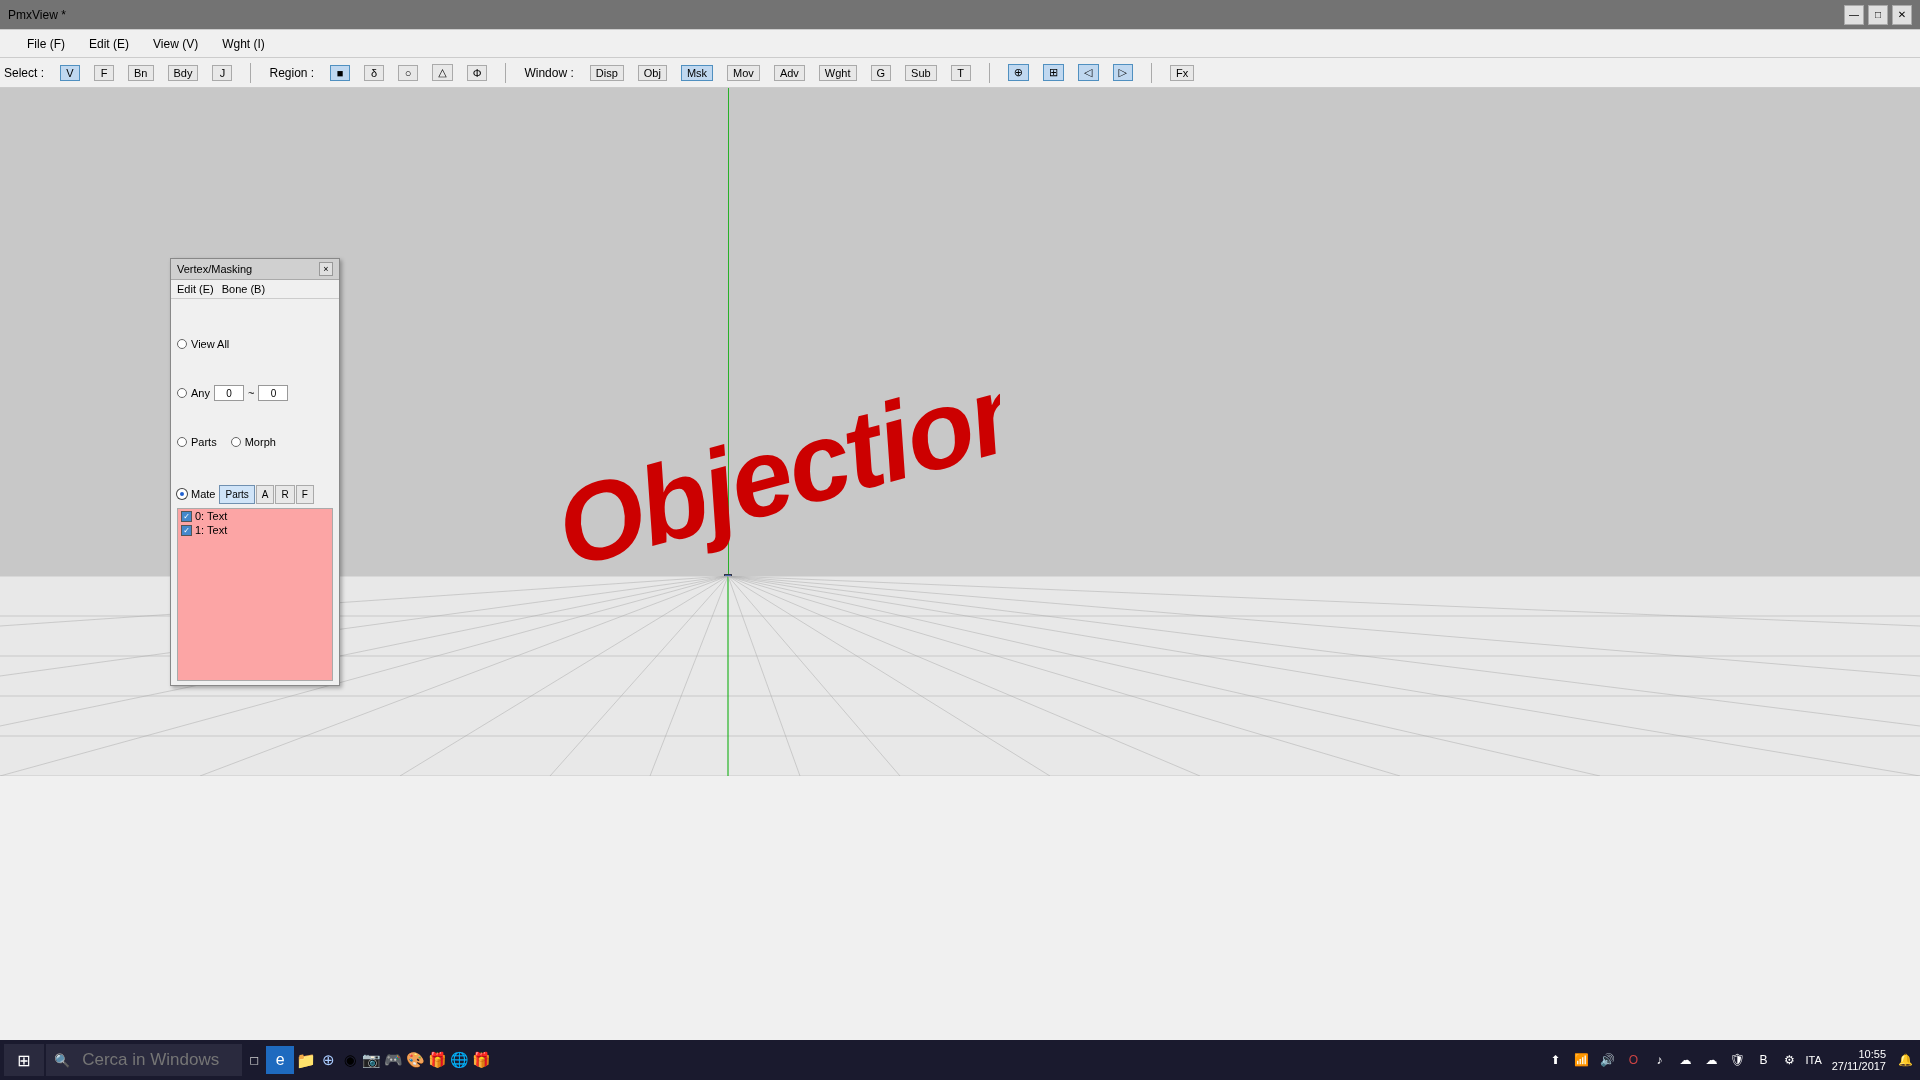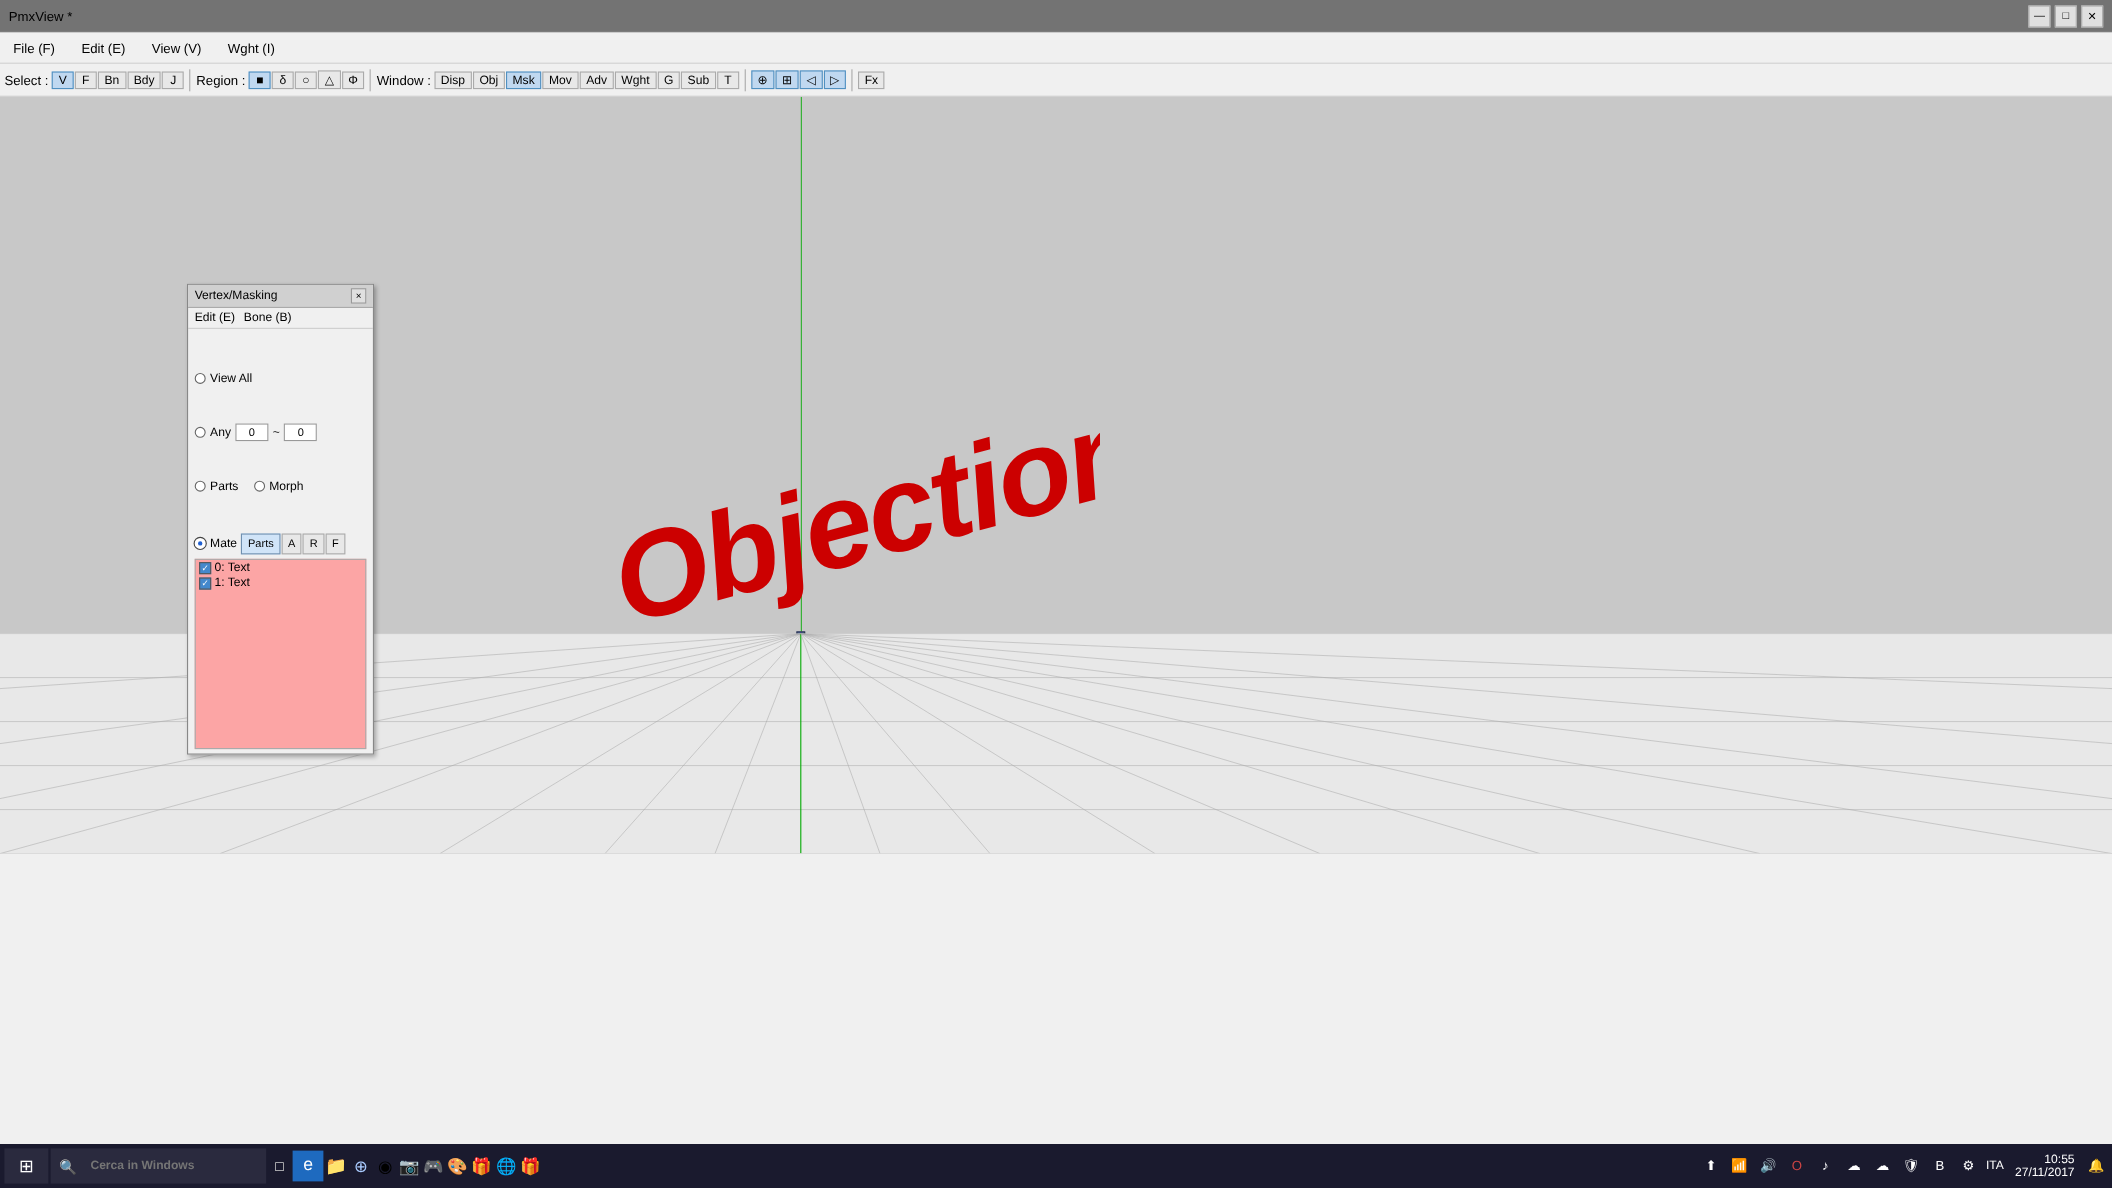--- a/index.html
+++ b/index.html
@@ -38,38 +38,38 @@
       font-size: 10px;
       cursor: pointer;
     }
 
     
     #menu-bar {
       height: 28px;
       background: #f0f0f0;
       display: flex;
       align-items: center;
-      padding: 0 4px;
+      padding: 0 19px;
       gap: 8px;
       border-bottom: 1px solid #ccc;
     }
     .menu-item {
       padding: 2px 8px;
       cursor: pointer;
       font-size: 12px;
     }
 
     
     #toolbar {
       height: 30px;
       background: #f0f0f0;
       display: flex;
       align-items: center;
       padding: 0 4px;
-      gap: 1px;
+      gap: 14px;
       border-bottom: 1px solid #ccc;
     }
     .toolbar-label {
       font-size: 12px;
       margin-right: 2px;
     }
     .toolbar-btn {
       padding: 1px 5px;
       font-size: 11px;
       background: #e8e8e8;
@@ -376,24 +376,23 @@
       display: flex;
       align-items: center;
       justify-content: center;
     }
     .taskbar-search {
       height: 26px;
       padding: 0 8px;
       background: #2a2a3e;
       border: 1px solid #444;
       color: #ccc;
-      font-size: 11px;
+      font-size: 17px;
       width: 160px;
       border-radius: 3px;
-      font-weight: bold;
     }
     .taskbar-right {
       margin-left: auto;
       display: flex;
       align-items: center;
       gap: 6px;
       color: #fff;
       font-size: 11px;
     }
     .taskbar-time {

